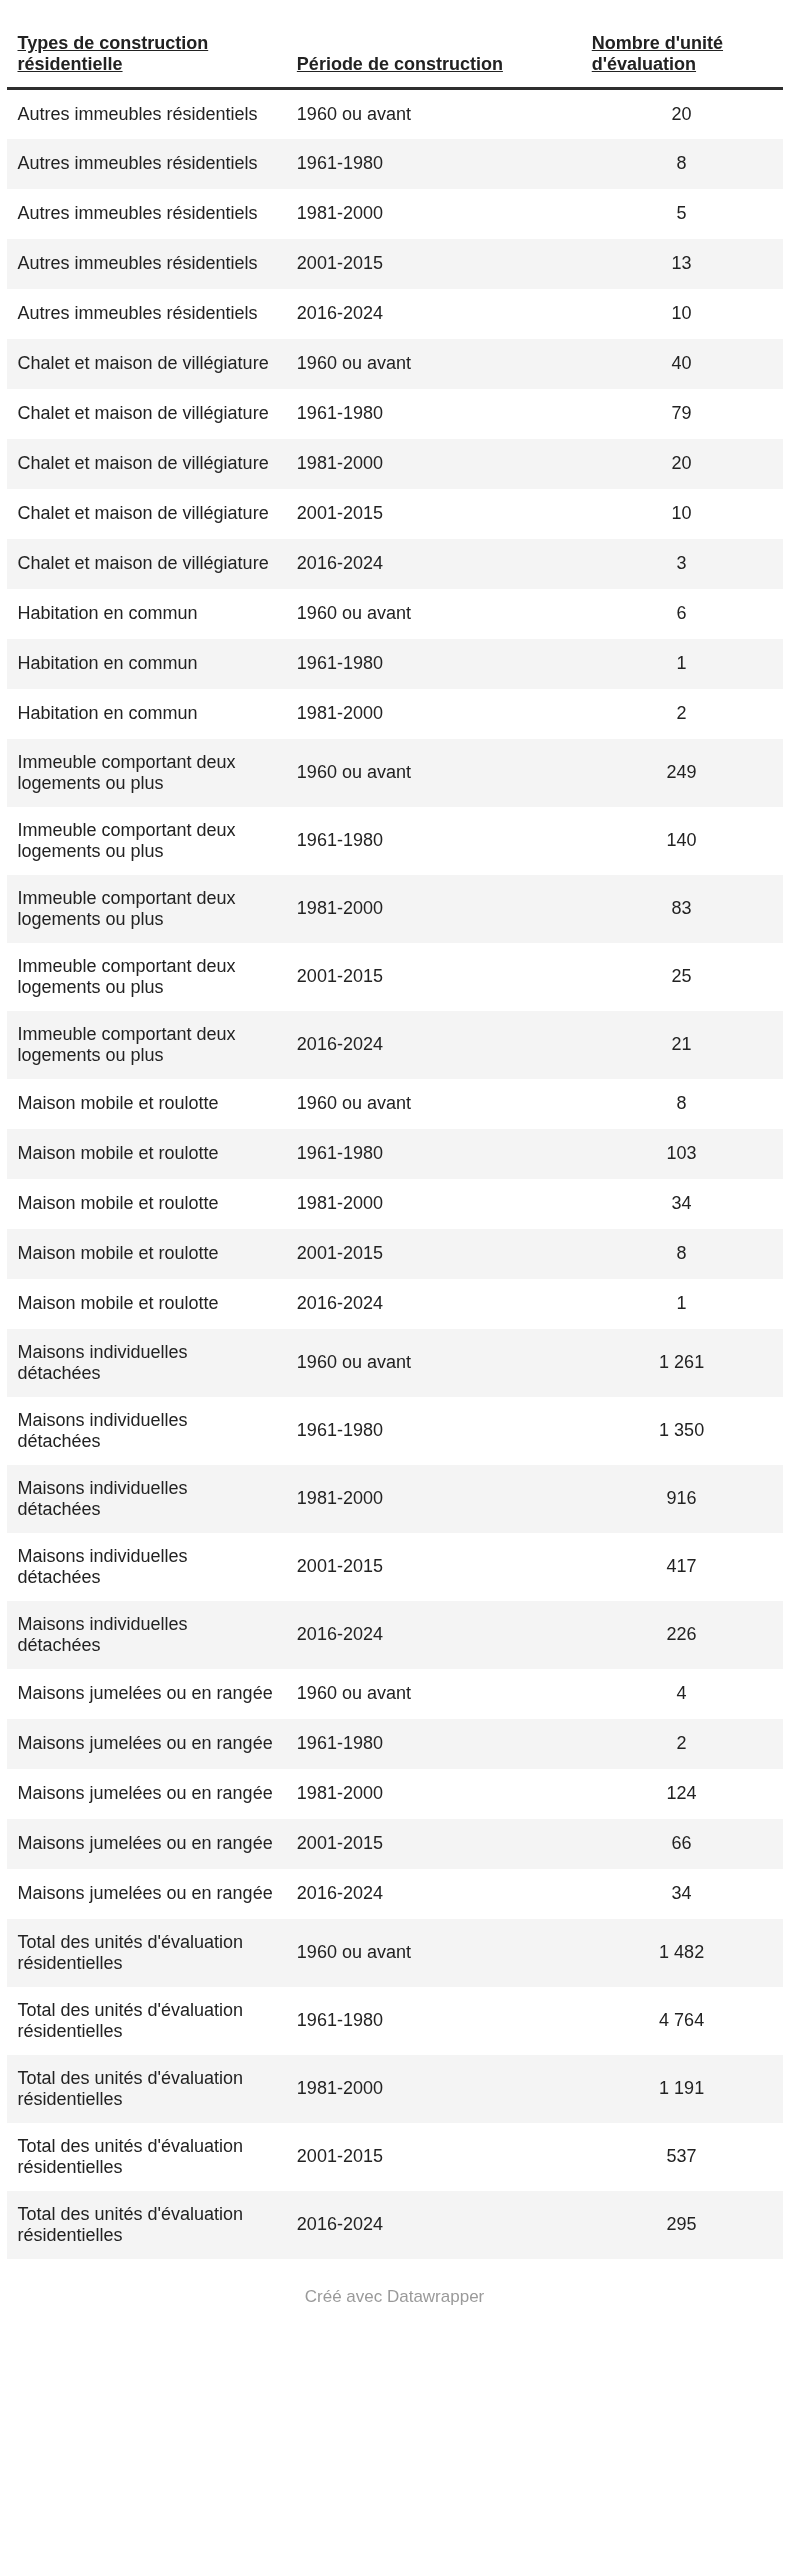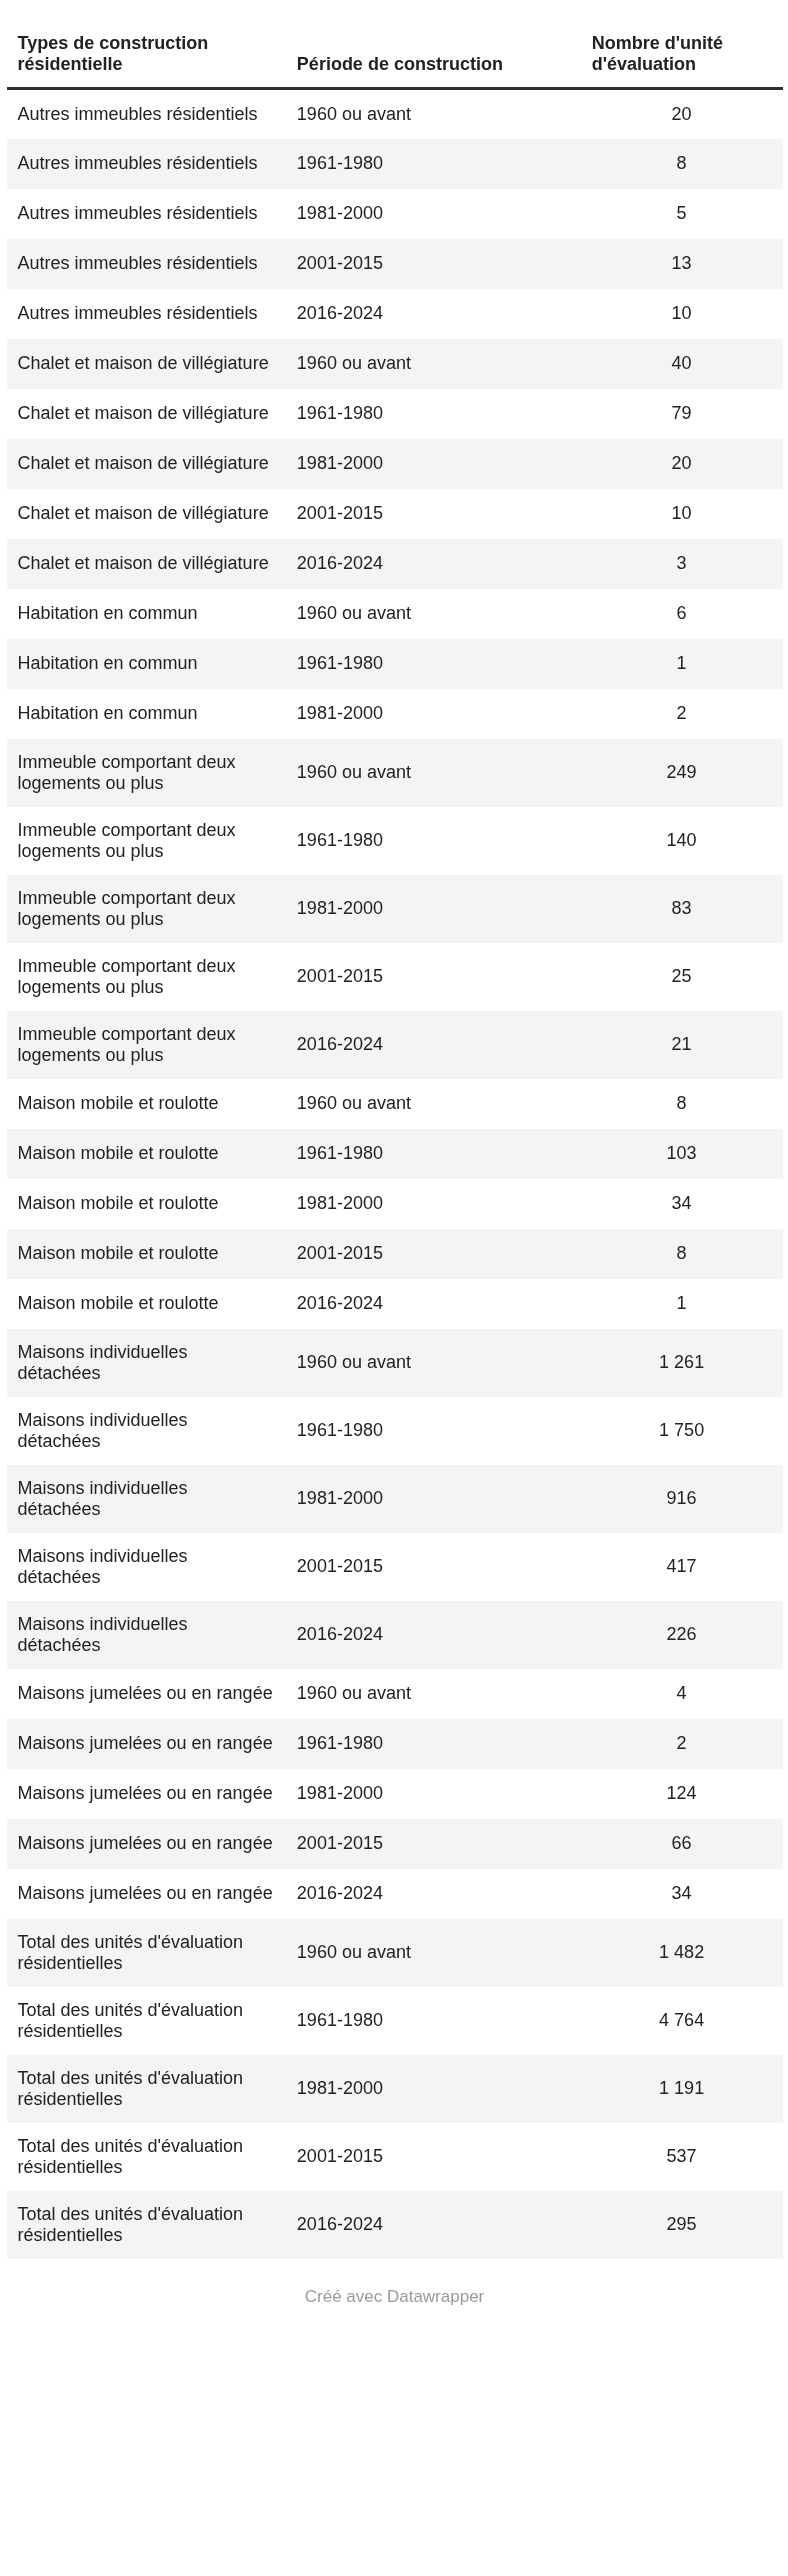--- a/index.html
+++ b/index.html
@@ -27,20 +27,21 @@
   col.c-type   { width: 36%; }
   col.c-period { width: 38%; }
   col.c-value  { width: 26%; }
   th {
     font-weight: 700;
     text-align: left;
     vertical-align: bottom;
     padding: 33px 11px 12.3px 11px;
     border-bottom: 3.9px solid #2e2e2e;
     color: #222222;
+    text-decoration: underline;
   }
   th.num { }
   td {
     padding: 13px 11px;
     height: 50px;
     box-sizing: border-box;
     vertical-align: middle;
     text-align: left;
     font-weight: 400;
   }
@@ -191,21 +192,21 @@
           <td class="num">1</td>
         </tr>
         <tr>
           <td>Maisons individuelles détachées</td>
           <td>1960 ou avant</td>
           <td class="num">1 261</td>
         </tr>
         <tr>
           <td>Maisons individuelles détachées</td>
           <td>1961-1980</td>
-          <td class="num">1 750</td>
+          <td class="num">1 350</td>
         </tr>
         <tr>
           <td>Maisons individuelles détachées</td>
           <td>1981-2000</td>
           <td class="num">916</td>
         </tr>
         <tr>
           <td>Maisons individuelles détachées</td>
           <td>2001-2015</td>
           <td class="num">417</td>

